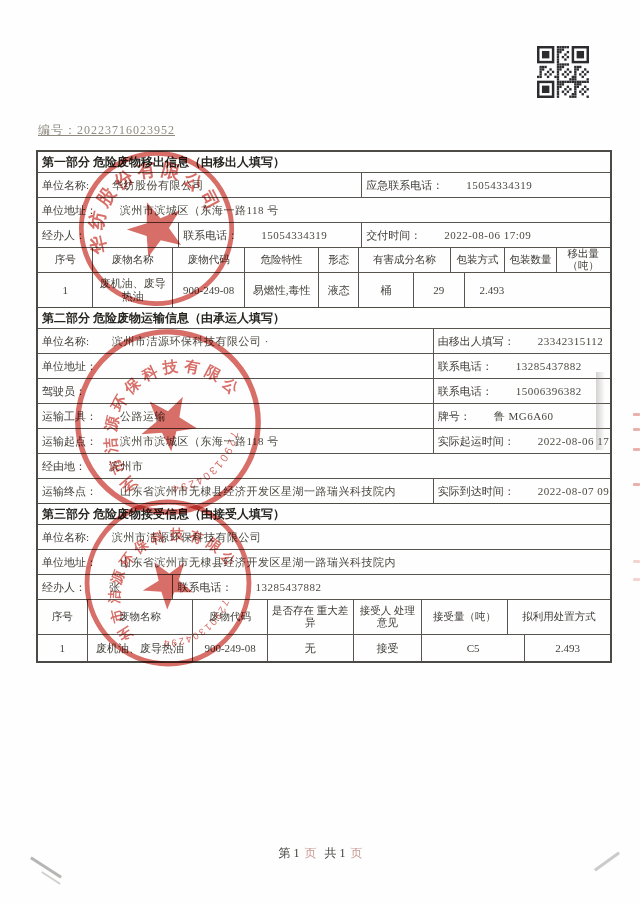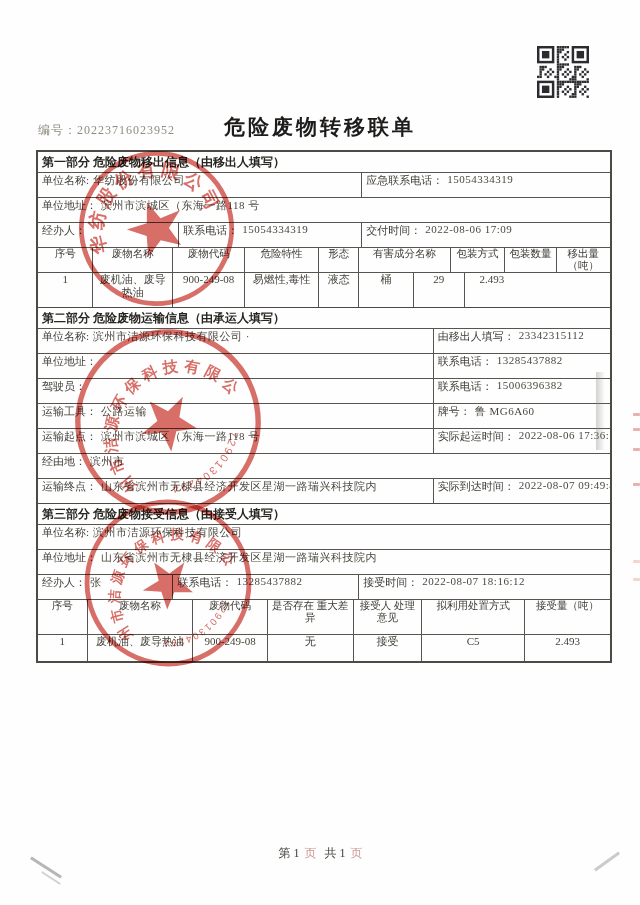--- a/index.html
+++ b/index.html
@@ -1,31 +1,31 @@
 <!DOCTYPE html>
 <html><head>
 <meta charset="utf-8">
 <style>
   html,body{margin:0;padding:0;background:#ffffff;}
   #page{position:relative;width:640px;height:905px;background:#fefefe;overflow:hidden;
         font-family:"Liberation Serif","DejaVu Serif",serif;color:#45433c;}
   
-  #serial{position:absolute;left:38px;top:122px;font-size:12px;color:#8f8b80;letter-spacing:1px;}
+  #serial{position:absolute;left:38px;top:122px;font-size:12px;color:#8f8b80;letter-spacing:1px;text-decoration:underline;}
   #title{position:absolute;left:0;top:113px;width:640px;text-align:center;font-size:21px;
          font-weight:bold;color:#1d1c1a;letter-spacing:3px;}
   
   #qrbox{position:absolute;left:537px;top:46px;width:52px;height:52px;}
   
   #tbl{position:absolute;left:36px;top:150px;width:572px;border:2px solid #4c4a44;}
   .sec{height:20px;display:flex;align-items:center;padding-left:4px;font-size:12px;
        font-weight:bold;color:#26251f;border-top:1px solid #4c4a44;}
   .sec:first-child{border-top:none;}
   .row{display:flex;border-top:1px solid #57554e;}
-  .c{display:flex;padding:0 4px;font-size:11px;box-sizing:border-box;
-     border-left:1px solid #57554e;overflow:hidden;white-space:nowrap;}
+  .c{display:flex;align-items:center;padding:0 4px;font-size:11px;box-sizing:border-box;
+     border-left:1px solid #57554e;overflow:hidden;white-space:nowrap;gap:19px;}
   .c:first-child{border-left:none;}
   .h24{height:24px}.h34{height:34px}.h26{height:26px}
   .lb{color:#3f3d37;}
   .vl{color:#4a483f;margin-left:4px;letter-spacing:.5px;}
   .grid .c{justify-content:center;text-align:center;padding:0 2px;white-space:normal;line-height:1.15;}
   .grid .c.wrap{white-space:normal;}
   .th .c{font-size:10.5px;color:#3c3a34;}
   .td .c{font-size:11px;}
   
   .stamp{position:absolute;pointer-events:none;mix-blend-mode:multiply;opacity:.8;z-index:6;}
@@ -178,21 +178,20 @@
         <rect x="34.66666666666667" y="0" width="17.333333333333336" height="17.333333333333336" fill="#2c2c30"></rect>
         <rect x="37.142857142857146" y="2.4761904761904763" width="12.380952380952381" height="12.380952380952381" fill="#fff"></rect>
         <rect x="39.61904761904762" y="4.9523809523809526" width="7.428571428571429" height="7.428571428571429" fill="#2c2c30"></rect>
         <rect x="0" y="34.66666666666667" width="17.333333333333336" height="17.333333333333336" fill="#2c2c30"></rect>
         <rect x="2.4761904761904763" y="37.142857142857146" width="12.380952380952381" height="12.380952380952381" fill="#fff"></rect>
         <rect x="4.9523809523809526" y="39.61904761904762" width="7.428571428571429" height="7.428571428571429" fill="#2c2c30"></rect>
       </svg>
   </div>
 
   <div id="serial"><span>编号：</span><span>20223716023952</span></div>
-  <div id="title">危险废物转移联单</div>
 
   <div id="tbl">
 
     <div class="sec">第一部分  危险废物移出信息（由移出人填写）</div>
     <div class="row">
       <div class="c h24" style="width:56.5%">
         <span class="lb">单位名称:</span>
           <span class="vl">华纺股份有限公司</span>
       </div>
       <div class="c h24" style="width:43.5%">
@@ -324,33 +323,29 @@
     </div>
     <div class="row">
       <div class="c h24" style="width:23.5%">
         <span class="lb">经办人：</span>
           <span class="vl">张</span>
       </div>
       <div class="c h24" style="width:32.5%">
         <span class="lb">联系电话：</span>
           <span class="vl">13285437882</span>
       </div>
-      <div class="c h24" style="width:44%">
-        <span class="lb">接受时间：</span>
-          <span class="vl">2022-08-07 18:16:12</span>
-      </div>
     </div>
     <div class="row grid th">
       <div class="c h34" style="width:8.5%">序号</div>
       <div class="c h34" style="width:18.5%">废物名称</div>
       <div class="c h34" style="width:13%">废物代码</div>
       <div class="c h34 wrap" style="width:15%">是否存在 重大差异</div>
       <div class="c h34 wrap" style="width:12%">接受人 处理意见</div>
+      <div class="c h34" style="width:15%">接受量（吨）</div>
       <div class="c h34" style="width:18%">拟利用处置方式</div>
-      <div class="c h34" style="width:15%">接受量（吨）</div>
     </div>
     <div class="row grid td">
       <div class="c h26" style="width:8.5%">1</div>
       <div class="c h26" style="width:18.5%">废机油、废导热油</div>
       <div class="c h26" style="width:13%">900-249-08</div>
       <div class="c h26" style="width:15%">无</div>
       <div class="c h26" style="width:12%">接受</div>
       <div class="c h26" style="width:18%">C5</div>
       <div class="c h26" style="width:15%">2.493</div>
     </div>

